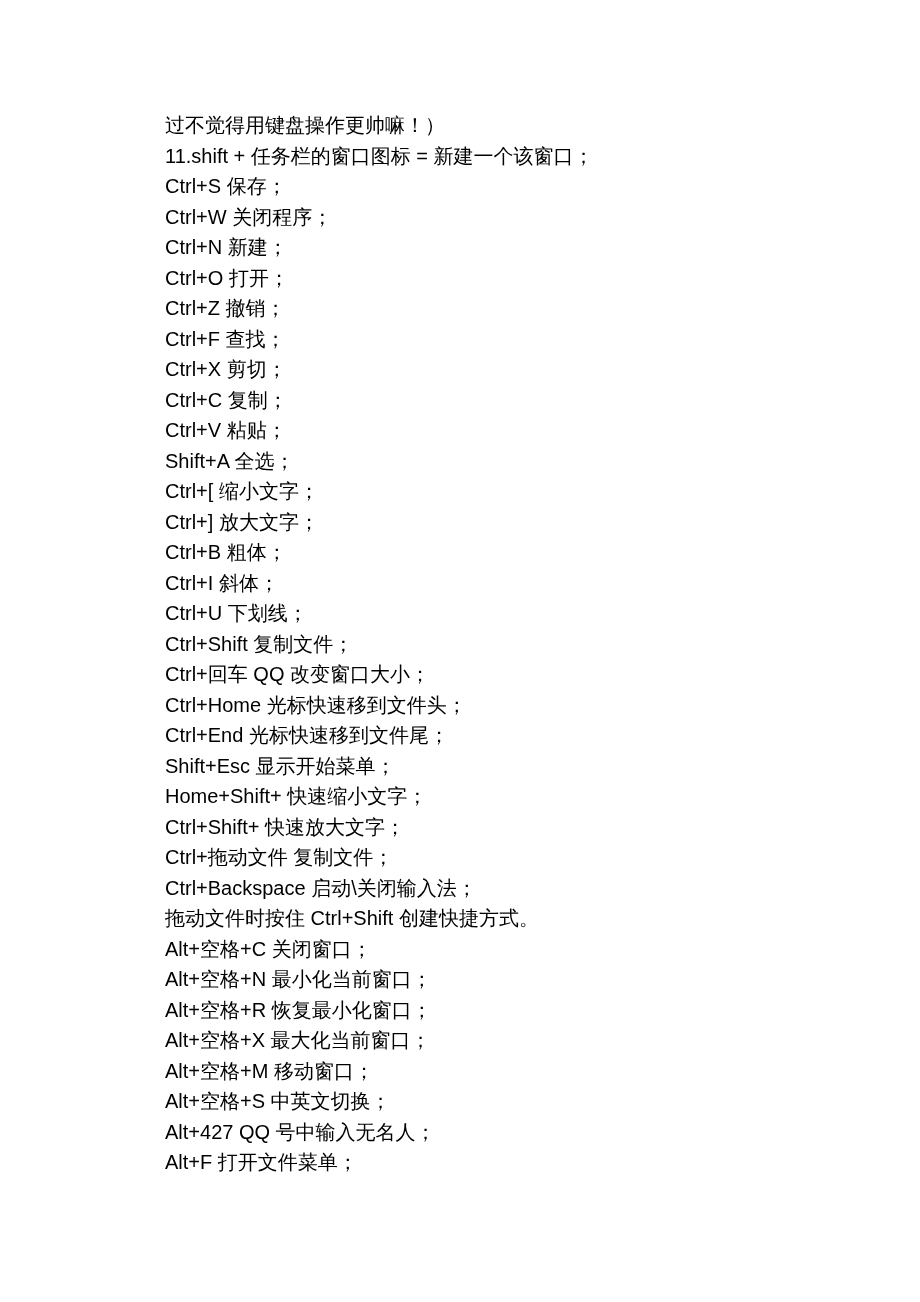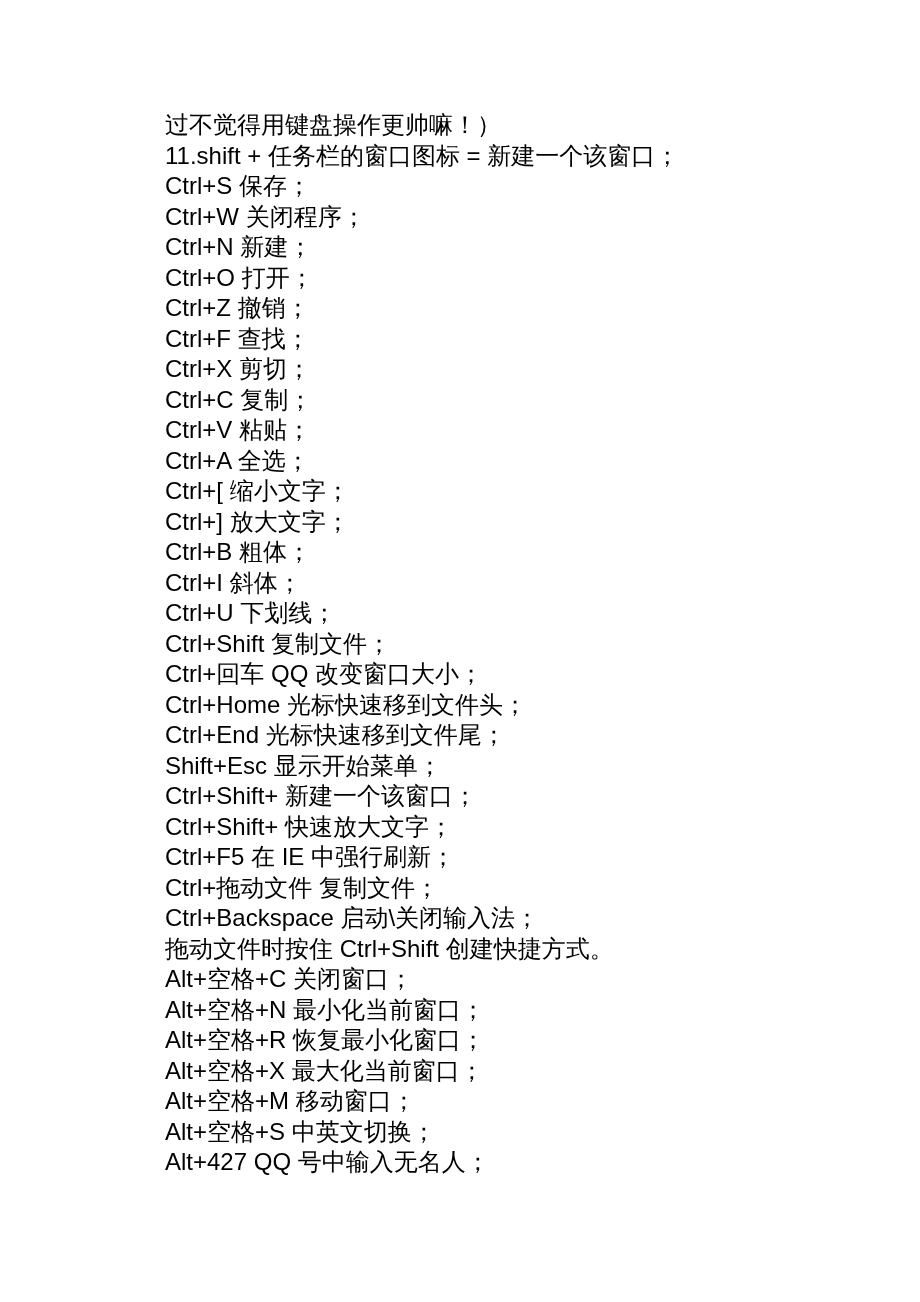--- a/index.html
+++ b/index.html
@@ -7,21 +7,21 @@
       padding: 0;
       background: #ffffff;
       font-family: "Microsoft YaHei", "SimSun", sans-serif;
       width: 920px;
     }
     .page {
       padding: 110px 165px 100px 165px;
       box-sizing: border-box;
     }
     .line {
-      font-size: 24px;
+      font-size: 20px;
       line-height: 30.5px;
       color: #000000;
       white-space: nowrap;
       letter-spacing: 0;
     }
   </style>
 </head>
 <body>
 
 <div class="page">
@@ -29,37 +29,37 @@
   <div class="line">11.shift + 任务栏的窗口图标 = 新建一个该窗口；</div>
   <div class="line">Ctrl+S 保存；</div>
   <div class="line">Ctrl+W 关闭程序；</div>
   <div class="line">Ctrl+N 新建；</div>
   <div class="line">Ctrl+O 打开；</div>
   <div class="line">Ctrl+Z 撤销；</div>
   <div class="line">Ctrl+F 查找；</div>
   <div class="line">Ctrl+X 剪切；</div>
   <div class="line">Ctrl+C 复制；</div>
   <div class="line">Ctrl+V 粘贴；</div>
-  <div class="line">Ctrl+A 全选；</div>
+  <div class="line">Shift+A 全选；</div>
   <div class="line">Ctrl+[ 缩小文字；</div>
   <div class="line">Ctrl+] 放大文字；</div>
   <div class="line">Ctrl+B 粗体；</div>
   <div class="line">Ctrl+I 斜体；</div>
   <div class="line">Ctrl+U 下划线；</div>
   <div class="line">Ctrl+Shift 复制文件；</div>
   <div class="line">Ctrl+回车 QQ 改变窗口大小；</div>
   <div class="line">Ctrl+Home 光标快速移到文件头；</div>
   <div class="line">Ctrl+End 光标快速移到文件尾；</div>
   <div class="line">Shift+Esc 显示开始菜单；</div>
-  <div class="line">Ctrl+Shift+ 新建一个该窗口；</div>
+  <div class="line">Home+Shift+ 快速缩小文字；</div>
   <div class="line">Ctrl+Shift+ 快速放大文字；</div>
-  <div class="line">Ctrl+F5 在 IE 中强行刷新；</div>
   <div class="line">Ctrl+拖动文件 复制文件；</div>
   <div class="line">Ctrl+Backspace 启动\关闭输入法；</div>
   <div class="line">拖动文件时按住 Ctrl+Shift 创建快捷方式。</div>
   <div class="line">Alt+空格+C 关闭窗口；</div>
   <div class="line">Alt+空格+N 最小化当前窗口；</div>
   <div class="line">Alt+空格+R 恢复最小化窗口；</div>
   <div class="line">Alt+空格+X 最大化当前窗口；</div>
   <div class="line">Alt+空格+M 移动窗口；</div>
   <div class="line">Alt+空格+S 中英文切换；</div>
   <div class="line">Alt+427 QQ 号中输入无名人；</div>
+  <div class="line">Alt+F 打开文件菜单；</div>
 </div>
 
 </body></html>

